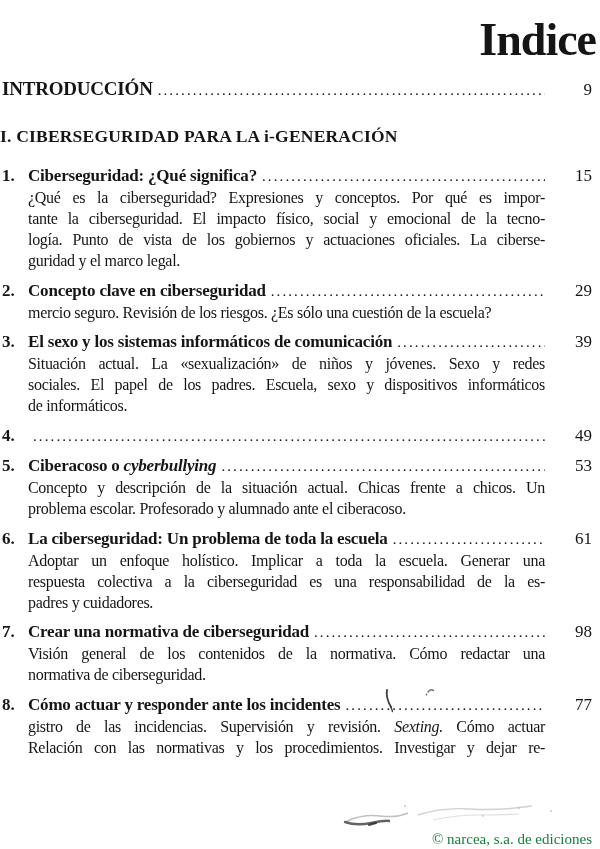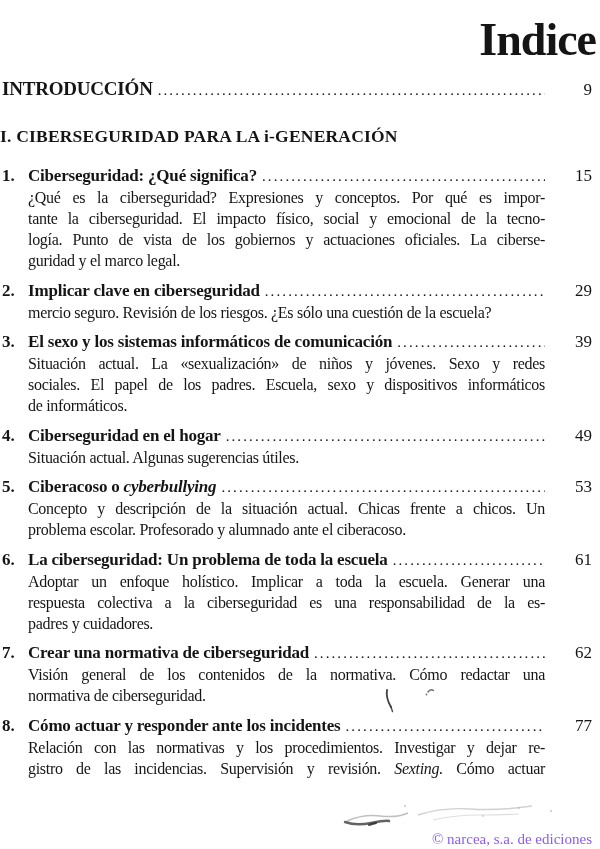--- a/index.html
+++ b/index.html
@@ -59,21 +59,21 @@
   .cbody {
     margin-left: 26px; margin-right: 47px;
     font-size: 16px; line-height: 21px;
   }
   .line { text-align: justify; letter-spacing: -0.3px; }
   .line.j { text-align-last: justify; }
   .it { font-style: italic; }
 
   .footer {
     position: absolute; top: 831px; right: 8px;
-    font-size: 15px; color: #8b5cf6; text-align: center;
+    font-size: 15px; color: #15803d; text-align: center;
   }
 
   .pen-mark { position: absolute; left: 378px; top: 686px; }
   .pencil-smudge { position: absolute; left: 333px; top: 793px; }
 </style>
 </head>
 <body>
 
 <div class="page">
 
@@ -98,21 +98,21 @@
         <div class="cbody">
           <div class="line j"><span>¿Qué es la ciberseguridad? Expresiones y conceptos. Por qué es impor-</span></div>
           <div class="line j"><span>tante la ciberseguridad. El impacto físico, social y emocional de la tecno-</span></div>
           <div class="line j"><span>logía. Punto de vista de los gobiernos y actuaciones oficiales. La ciberse-</span></div>
           <div class="line"><span>guridad y el marco legal.</span></div>
         </div>
       </div>
       <div class="toc-item">
         <div class="entry-row">
           <span class="num">2.</span>
-          <span class="etitle"><span>Implicar clave en ciberseguridad</span></span>
+          <span class="etitle"><span>Concepto clave en ciberseguridad</span></span>
           <span class="leader">....................................................................................................................................................................................................................................................................</span>
           <span class="pg">29</span>
         </div>
         <div class="cbody">
           <div class="line"><span>mercio seguro. Revisión de los riesgos. ¿Es sólo una cuestión de la escuela?</span></div>
         </div>
       </div>
       <div class="toc-item">
         <div class="entry-row">
           <span class="num">3.</span>
@@ -122,26 +122,22 @@
         </div>
         <div class="cbody">
           <div class="line j"><span>Situación actual. La «sexualización» de niños y jóvenes. Sexo y redes</span></div>
           <div class="line j"><span>sociales. El papel de los padres. Escuela, sexo y dispositivos informáticos</span></div>
           <div class="line"><span>de informáticos.</span></div>
         </div>
       </div>
       <div class="toc-item">
         <div class="entry-row">
           <span class="num">4.</span>
-          <span class="etitle"><span>Ciberseguridad en el hogar</span></span>
           <span class="leader">....................................................................................................................................................................................................................................................................</span>
           <span class="pg">49</span>
-        </div>
-        <div class="cbody">
-          <div class="line"><span>Situación actual. Algunas sugerencias útiles.</span></div>
         </div>
       </div>
       <div class="toc-item">
         <div class="entry-row">
           <span class="num">5.</span>
           <span class="etitle"><span>Ciberacoso o </span><span class="it">cyberbullying</span></span>
           <span class="leader">....................................................................................................................................................................................................................................................................</span>
           <span class="pg">53</span>
         </div>
         <div class="cbody">
@@ -160,37 +156,37 @@
           <div class="line j"><span>Adoptar un enfoque holístico. Implicar a toda la escuela. Generar una</span></div>
           <div class="line j"><span>respuesta colectiva a la ciberseguridad es una responsabilidad de la es-</span></div>
           <div class="line"><span>padres y cuidadores.</span></div>
         </div>
       </div>
       <div class="toc-item">
         <div class="entry-row">
           <span class="num">7.</span>
           <span class="etitle"><span>Crear una normativa de ciberseguridad</span></span>
           <span class="leader">....................................................................................................................................................................................................................................................................</span>
-          <span class="pg">62</span>
+          <span class="pg">98</span>
         </div>
         <div class="cbody">
           <div class="line j"><span>Visión general de los contenidos de la normativa. Cómo redactar una</span></div>
           <div class="line"><span>normativa de ciberseguridad.</span></div>
         </div>
       </div>
       <div class="toc-item">
         <div class="entry-row">
           <span class="num">8.</span>
           <span class="etitle"><span>Cómo actuar y responder ante los incidentes</span></span>
           <span class="leader">....................................................................................................................................................................................................................................................................</span>
           <span class="pg">77</span>
         </div>
         <div class="cbody">
+          <div class="line j"><span>gistro de las incidencias. Supervisión y revisión. </span><span class="it">Sexting.</span><span> Cómo actuar</span></div>
           <div class="line j"><span>Relación con las normativas y los procedimientos. Investigar y dejar re-</span></div>
-          <div class="line j"><span>gistro de las incidencias. Supervisión y revisión. </span><span class="it">Sexting.</span><span> Cómo actuar</span></div>
         </div>
       </div>
     </div>
 
   <svg class="pen-mark" width="66" height="34" viewBox="0 0 66 34">
     <path d="M9 4 C 8 10 10 16 13 21" stroke="#2b2b2b" stroke-width="1.8" fill="none" stroke-linecap="round" opacity="0.9"></path>
     <path d="M13 21 l 1.5 4.5" stroke="#2b2b2b" stroke-width="1.4" fill="none" stroke-linecap="round" opacity="0.85"></path>
     <path d="M50 6 q 2.5 -3.5 5.5 -1.5" stroke="#3a3a3a" stroke-width="1.4" fill="none" stroke-linecap="round" opacity="0.75"></path>
     <circle cx="48.5" cy="8.5" r="0.9" fill="#3a3a3a" opacity="0.7"></circle>
   </svg>

